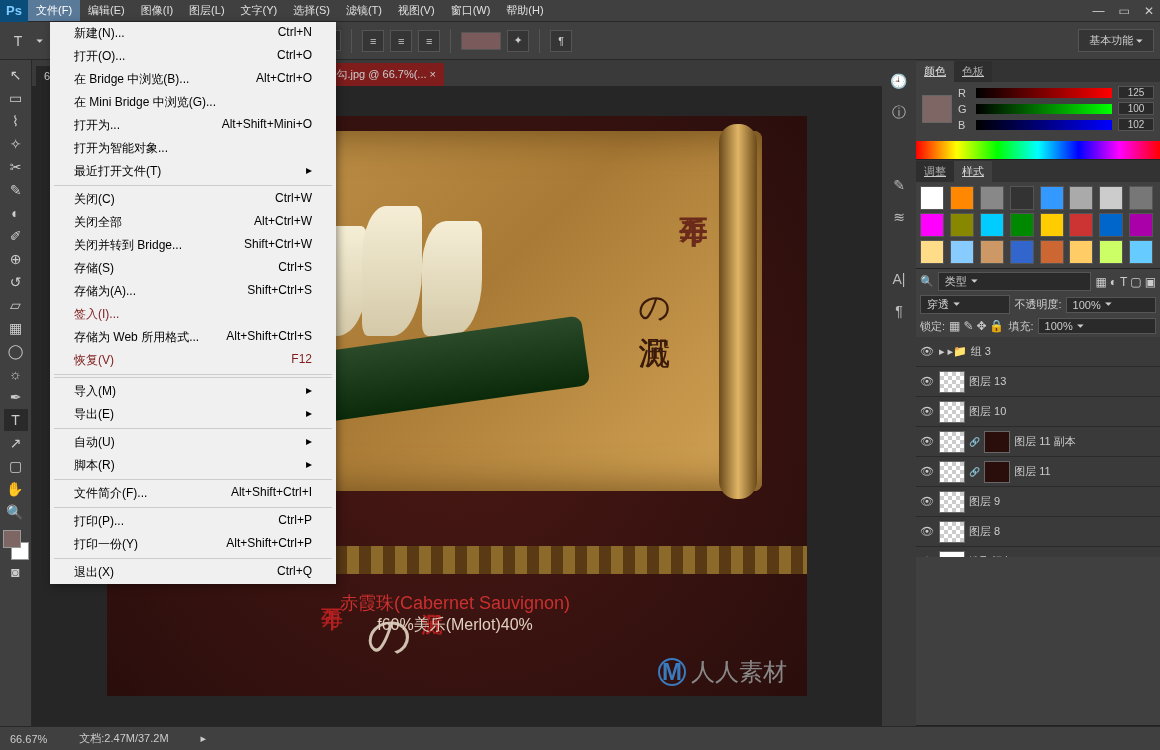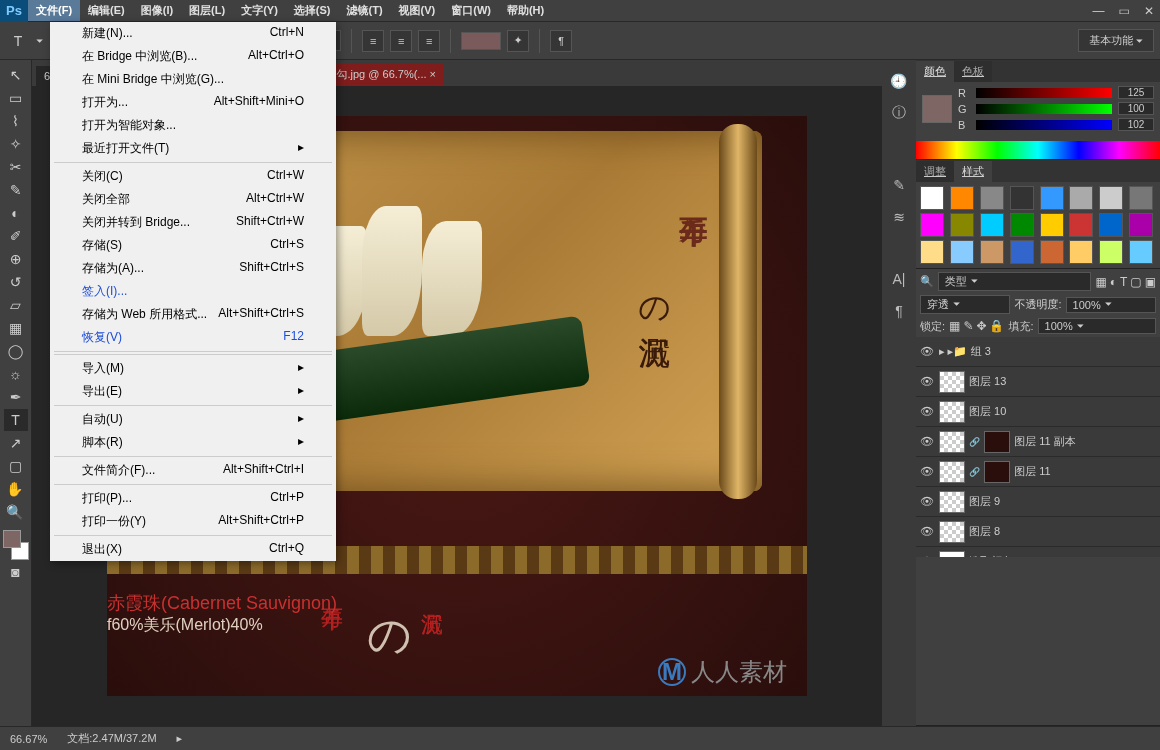--- a/index.html
+++ b/index.html
@@ -34,21 +34,21 @@
 .artwork { width: 700px; height: 580px; background: #3d1210; background-image: radial-gradient(circle at 50% 50%, #4a1814 0%, #2a0e0c 100%); position: relative; }
 .scroll-bg { position: absolute; top: 15px; left: 45px; width: 610px; height: 360px; background: linear-gradient(135deg, #c4974d, #a97a35, #d4a556); border-radius: 8px; box-shadow: inset 0 0 40px #6b4a1a; }
 .scroll-roll-l { position: absolute; left: 40px; top: 8px; width: 28px; height: 375px; background: linear-gradient(90deg, #6b4a1a, #d4a556, #6b4a1a); border-radius: 14px; }
 .scroll-roll-r { position: absolute; right: 50px; top: 8px; width: 38px; height: 375px; background: linear-gradient(90deg, #6b4a1a, #e0b566, #6b4a1a); border-radius: 18px; }
 .ship { position: absolute; top: 90px; left: 200px; width: 200px; height: 180px; }
 .sail { position: absolute; width: 60px; height: 110px; background: linear-gradient(180deg, #f5eed6, #d4c9a8); border-radius: 40% 10% 50% 10%; }
 .bottle { position: absolute; top: 220px; left: 180px; width: 300px; height: 70px; background: linear-gradient(180deg, #2a4a2a, #0a2a0a); border-radius: 35px 10px 10px 35px; transform: rotate(-8deg); }
 .vert-text { position: absolute; right: 95px; top: 80px; writing-mode: vertical-rl; font-size: 28px; color: #6b2a1a; font-weight: bold; }
 .vert-text2 { position: absolute; right: 130px; top: 160px; writing-mode: vertical-rl; font-size: 32px; color: #3a1a0a; }
 .border-pattern { position: absolute; top: 430px; left: 0; right: 0; height: 28px; background: repeating-linear-gradient(90deg, #8b6a2a 0 12px, #5a3a14 12px 24px); }
-.bottom-text { position: absolute; top: 475px; left: 0; right: 4px; text-align: left; }
+.bottom-text { position: absolute; top: 475px; left: 0; right: 4px; text-align: center; }
 .bottom-text .red { color: #c93030; font-size: 18px; }
 .bottom-text .white { color: #e0d0c0; font-size: 16px; }
 .circ-text { position: absolute; top: 475px; left: 210px; writing-mode: vertical-rl; font-size: 22px; color: #b52020; }
 .watermark { position: absolute; bottom: 8px; right: 20px; color: #888; font-size: 24px; display: flex; align-items: center; gap: 5px; }
 
 .right-panels { width: 278px; background: #404040; display: flex; }
 .collapsed-strip { width: 34px; background: #3a3a3a; display: flex; flex-direction: column; align-items: center; padding-top: 10px; gap: 10px; }
 .strip-icon { width: 22px; height: 22px; display: flex; align-items: center; justify-content: center; font-size: 14px; color: #bbb; }
 .panels-main { flex: 1; display: flex; flex-direction: column; }
 
@@ -81,35 +81,35 @@
 
 .layer-list { background: #3a3a3a; height: 220px; overflow-y: auto; }
 .layer-item { display: flex; align-items: center; height: 30px; border-bottom: 1px solid #2a2a2a; padding: 0 3px; gap: 4px; }
 .layer-eye { width: 16px; text-align: center; }
 .layer-thumb { width: 26px; height: 22px; border: 1px solid #666; background: repeating-conic-gradient(#ccc 0% 25%, #fff 0% 50%) 0 0 / 8px 8px; position: relative; }
 .layer-thumb.dark { background: #2a0e0c; }
 .layer-thumb.white { background: #fff; }
 .layer-name { font-size: 11px; }
 
 .dropdown-menu { position: absolute; left: 50px; top: 22px; width: 286px; background: #f0f0f0; color: #000; font-size: 12px; box-shadow: 2px 2px 8px rgba(0,0,0,0.4); z-index: 100; }
-.dd-item { display: flex; justify-content: space-between; padding: 3px 32px; font-family: "SimSun", monospace; }
-.dd-item.disabled { color: #1d4ed8; }
+.dd-item { display: flex; justify-content: space-between; padding: 3px 24px; font-family: "SimSun", monospace; }
+.dd-item.disabled { color: #7f1d1d; }
 .dd-sep { height: 1px; background: #ccc; margin: 2px 4px; }
 .dd-arrow::after { content: "▸"; }
 
-.statusbar { height: 24px; background: #404040; display: flex; align-items: center; padding: 0 10px; gap: 20px; border-top: 1px solid #282828; font-size: 11px; }
+.statusbar { height: 24px; background: #404040; display: flex; align-items: center; padding: 0 10px; gap: 32px; border-top: 1px solid #282828; font-size: 11px; }
 
 .chev::after { content: " ⏷"; font-size: 9px; }
 </style>
 </head>
 <body>
 
 <div class="menubar">
   <div class="ps-logo">Ps</div>
-  <div id="menu-items" style="display: flex; font-weight: bold;">
+  <div id="menu-items" style="display: flex;">
       <span class="menu-item active">文件(F)</span>
       <span class="menu-item">编辑(E)</span>
       <span class="menu-item">图像(I)</span>
       <span class="menu-item">图层(L)</span>
       <span class="menu-item">文字(Y)</span>
       <span class="menu-item">选择(S)</span>
       <span class="menu-item">滤镜(T)</span>
       <span class="menu-item">视图(V)</span>
       <span class="menu-item">窗口(W)</span>
       <span class="menu-item">帮助(H)</span>
@@ -118,20 +118,24 @@
     <span>—</span>
     <span>▭</span>
     <span>✕</span>
   </div>
 </div>
 
 <div class="dropdown-menu" id="file-menu">
     <div class="dd-item">
       <span>新建(N)...</span>
       <span>Ctrl+N</span>
+    </div>
+    <div class="dd-item">
+      <span>打开(O)...</span>
+      <span>Ctrl+O</span>
     </div>
     <div class="dd-item">
       <span>在 Bridge 中浏览(B)...</span>
       <span>Alt+Ctrl+O</span>
     </div>
     <div class="dd-item">
       <span>在 Mini Bridge 中浏览(G)...</span>
       <span></span>
     </div>
     <div class="dd-item">

